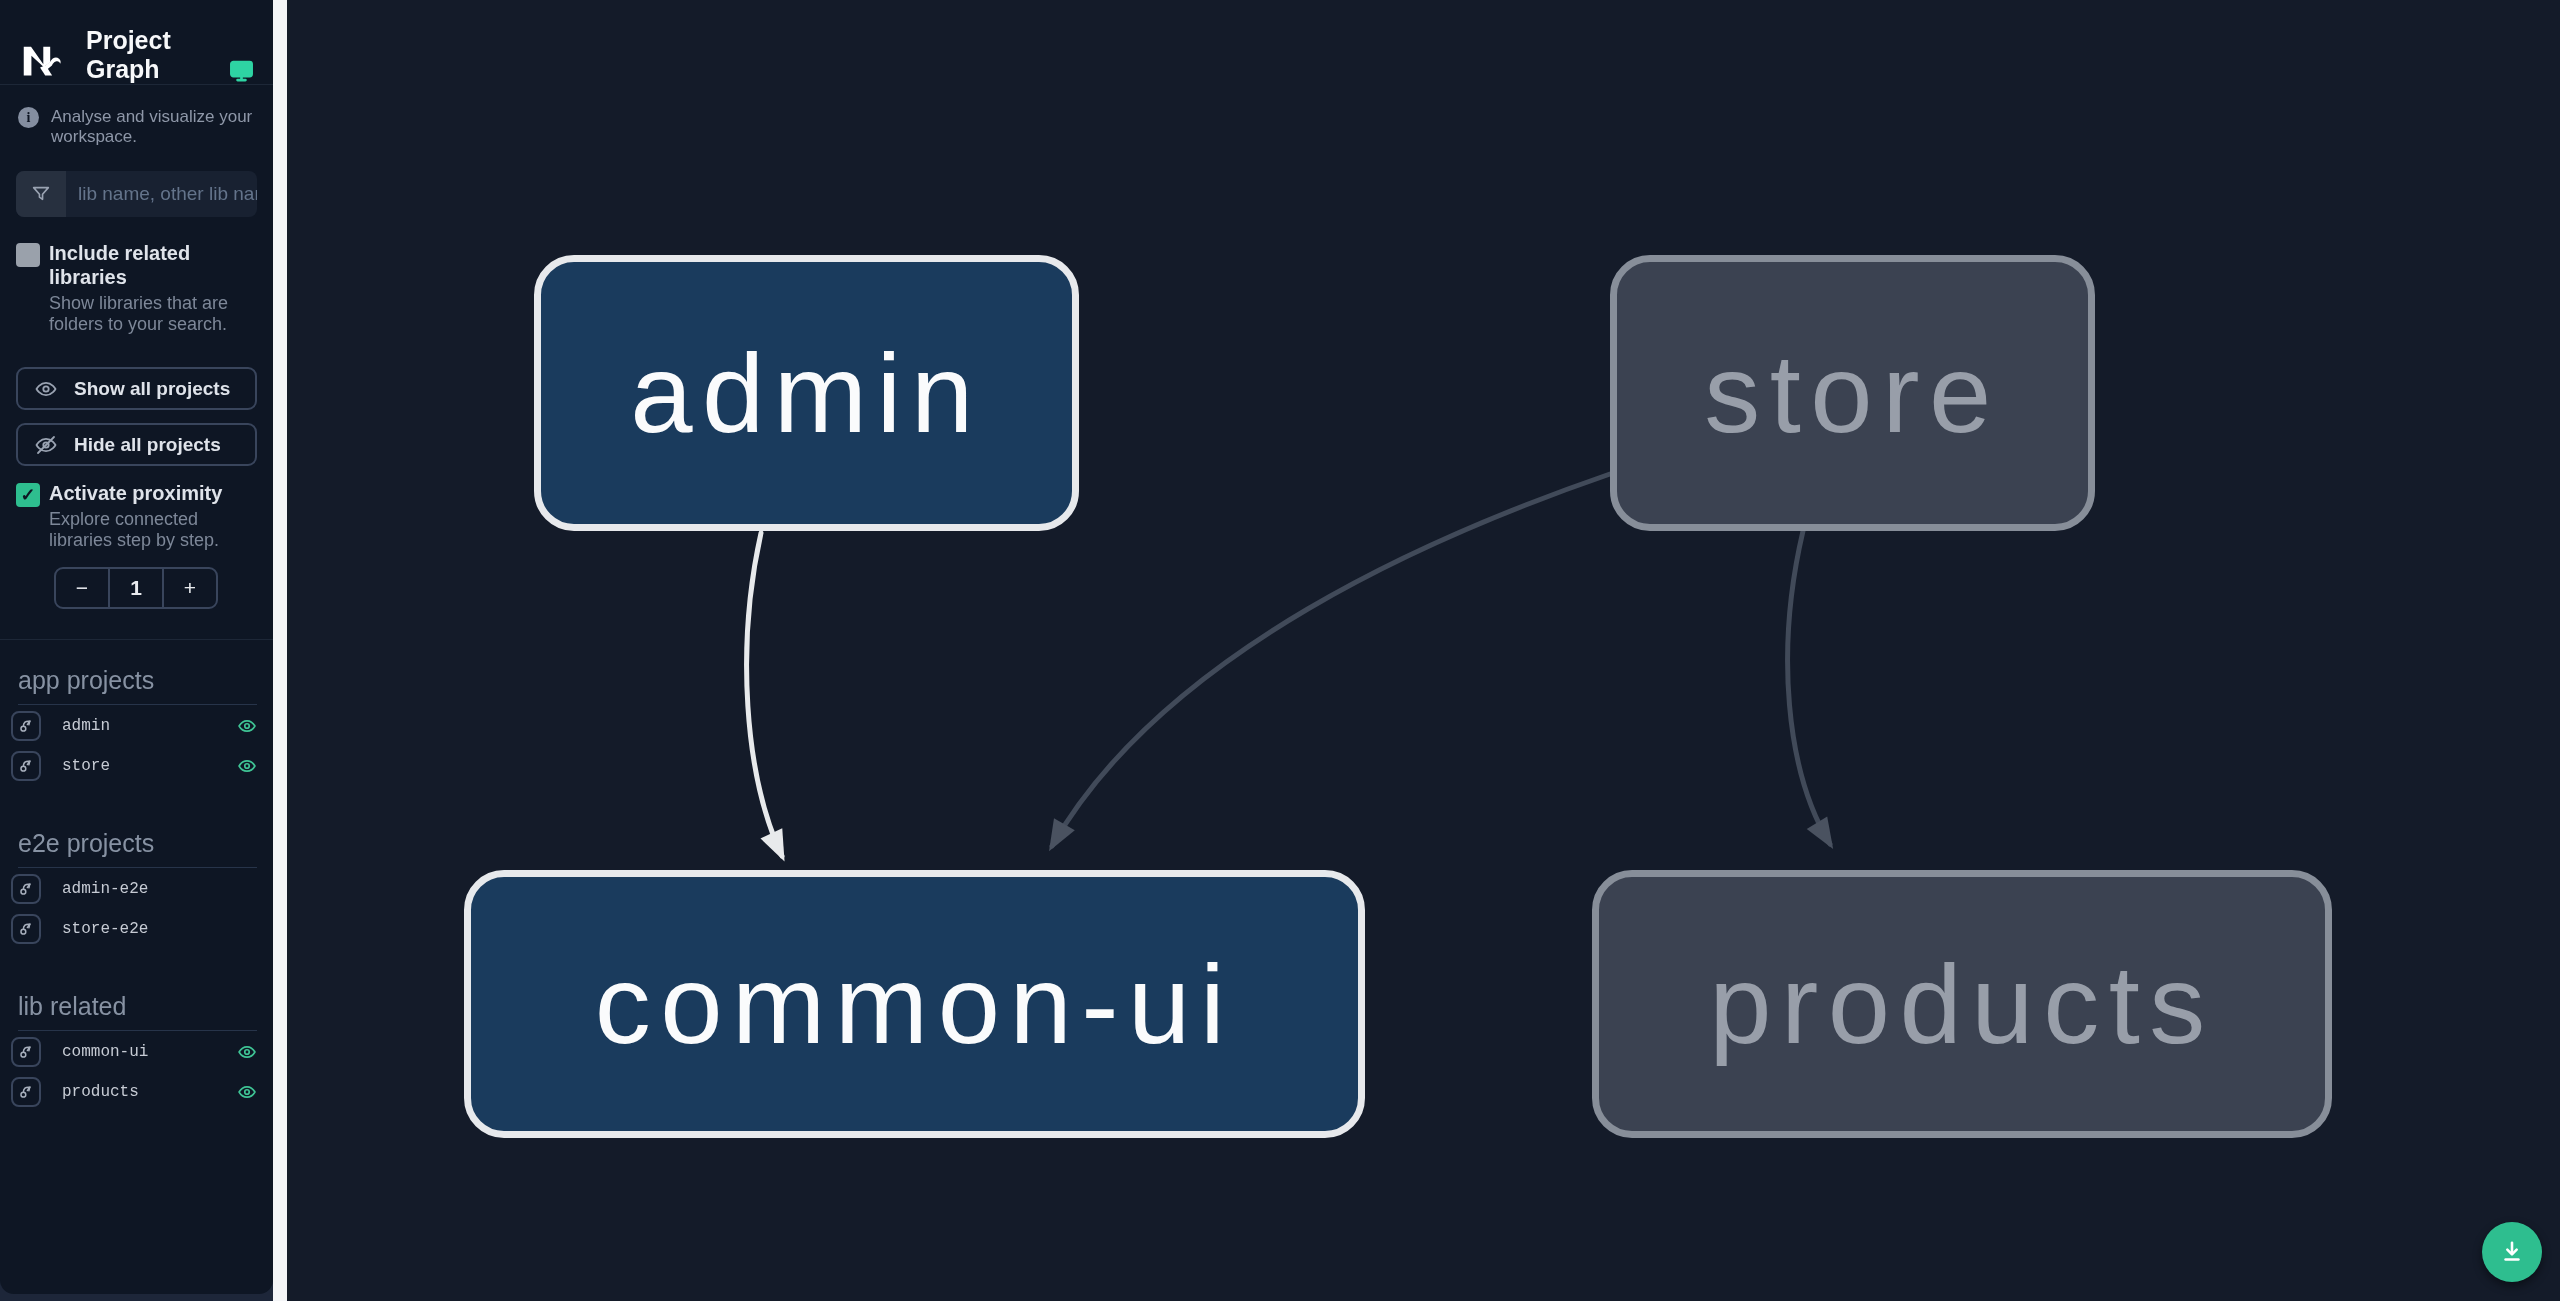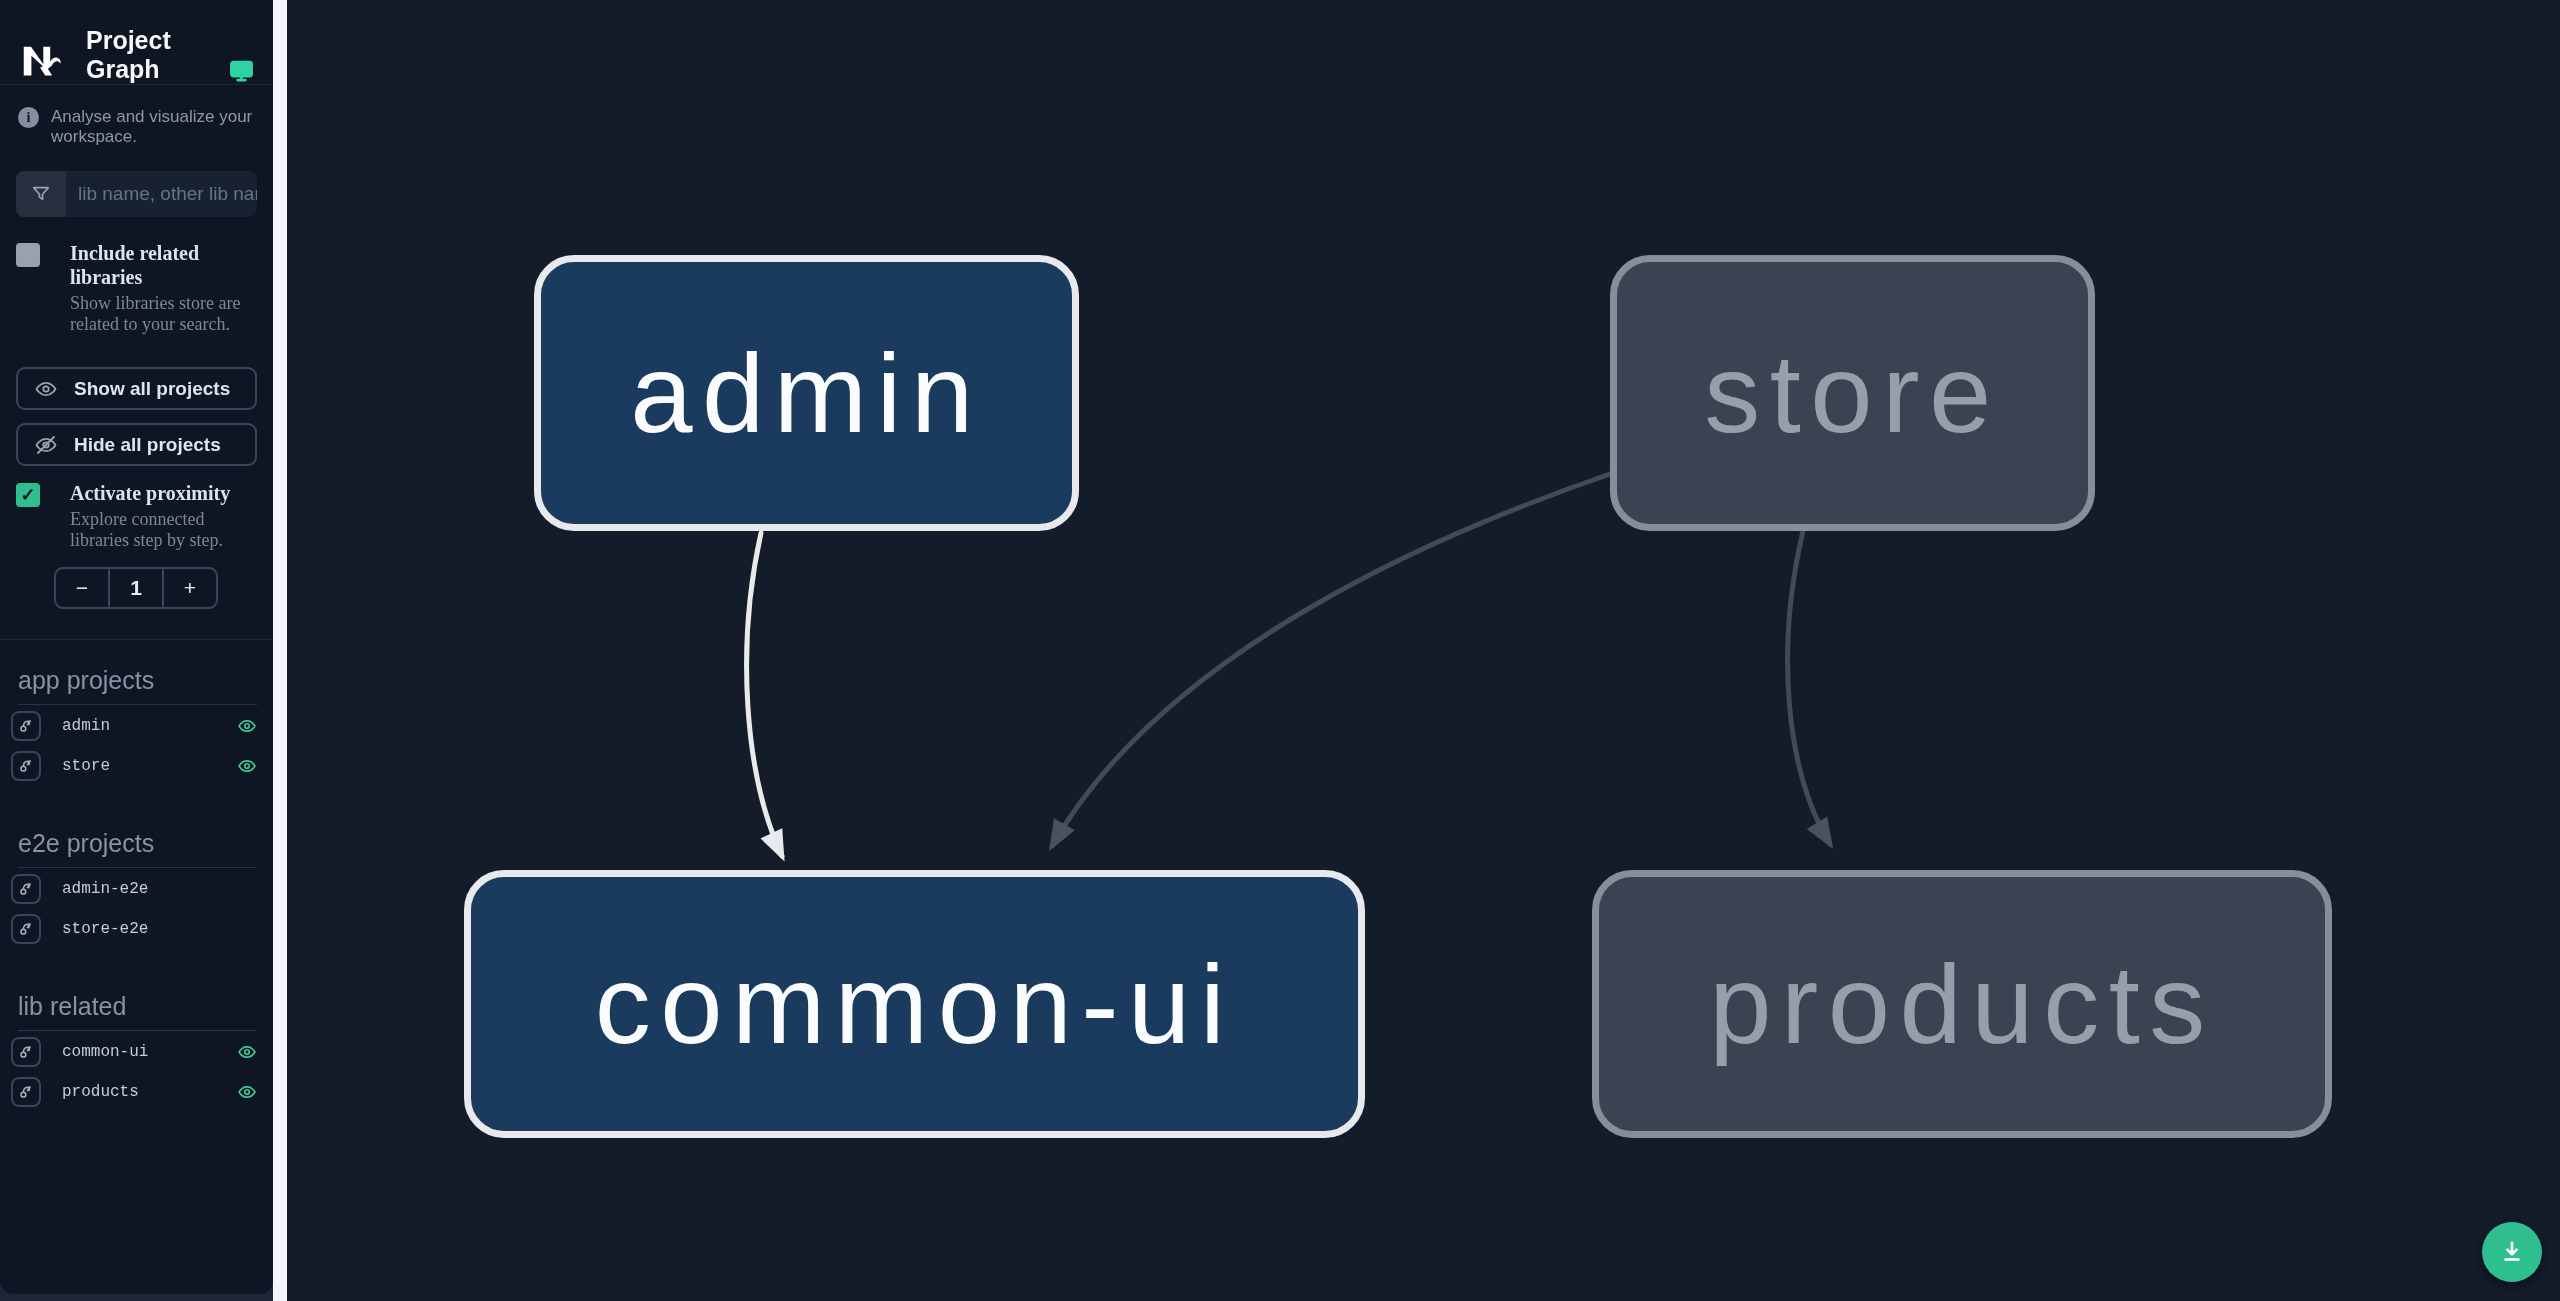--- a/index.html
+++ b/index.html
@@ -62,21 +62,21 @@
                   font-family:"Liberation Sans", sans-serif; }
   .search-input::placeholder { color:#64748b; }
 
   .check-row { display:flex; padding:0 14px 0 16px; margin-top:24px; cursor:pointer; }
   .checkbox { width:24px; height:24px; border-radius:4px; flex:0 0 auto; margin-top:2px; }
   .checkbox.gray  { background:#9aa1ab; }
   .checkbox.white { background:#ffffff; }
   .checkbox.checked { background:#2ebe8f; display:flex; align-items:center;
                       justify-content:center; color:#0e1624; font-size:18px;
                       font-weight:700; }
-  .check-text { margin-left:30px;font-family:Liberation Serif, serif; }
+  .check-text { margin-left:9px; }
   .check-label { font-size:20px; font-weight:700; color:#dfe3ea; line-height:24px; }
   .check-desc  { font-size:18px; color:#7d8798; line-height:21px; margin-top:4px; }
 
   .sb-btn { display:flex; align-items:center; margin:0 16px; width:241px; height:43px;
             background:transparent; border:2px solid #39455c; border-radius:9px;
             color:#dfe3ea; font-size:19px; font-weight:700; cursor:pointer;
             padding:0 4px 0 16px; font-family:"Liberation Sans", sans-serif; }
   .sb-btn .btn-ico { display:flex; margin-right:16px; color:#9aa3b2; }
   .btn-show { margin-top:32px; }
   .btn-hide { margin-top:13px;align-items:center; }
@@ -182,21 +182,21 @@
           <path d="M4 5h16l-6.3 7.2v5.6l-3.4-2.4v-3.2z"></path>
         </svg>
       </span>
       <input class="search-input" type="text" placeholder="lib name, other lib name" style="">
     </div>
 
     <div class="check-row">
       <span class="checkbox gray"></span>
       <span class="check-text">
         <span class="check-label" style="display:block">Include related libraries</span>
-        <span class="check-desc" style="display:block">Show libraries store are related to your search.</span>
+        <span class="check-desc" style="display:block">Show libraries that are folders to your search.</span>
       </span>
     </div>
 
     <button class="sb-btn btn-show">
       <span class="btn-ico">
         <svg width="24" height="24" viewBox="0 0 24 24" fill="none" stroke="currentColor" stroke-width="1.8" stroke-linecap="round" stroke-linejoin="round">
           <path d="M2.5 12S6 5.8 12 5.8 21.5 12 21.5 12 18 18.2 12 18.2 2.5 12 2.5 12z"></path>
           <circle cx="12" cy="12" r="2.7"></circle>
         </svg>
       </span>

